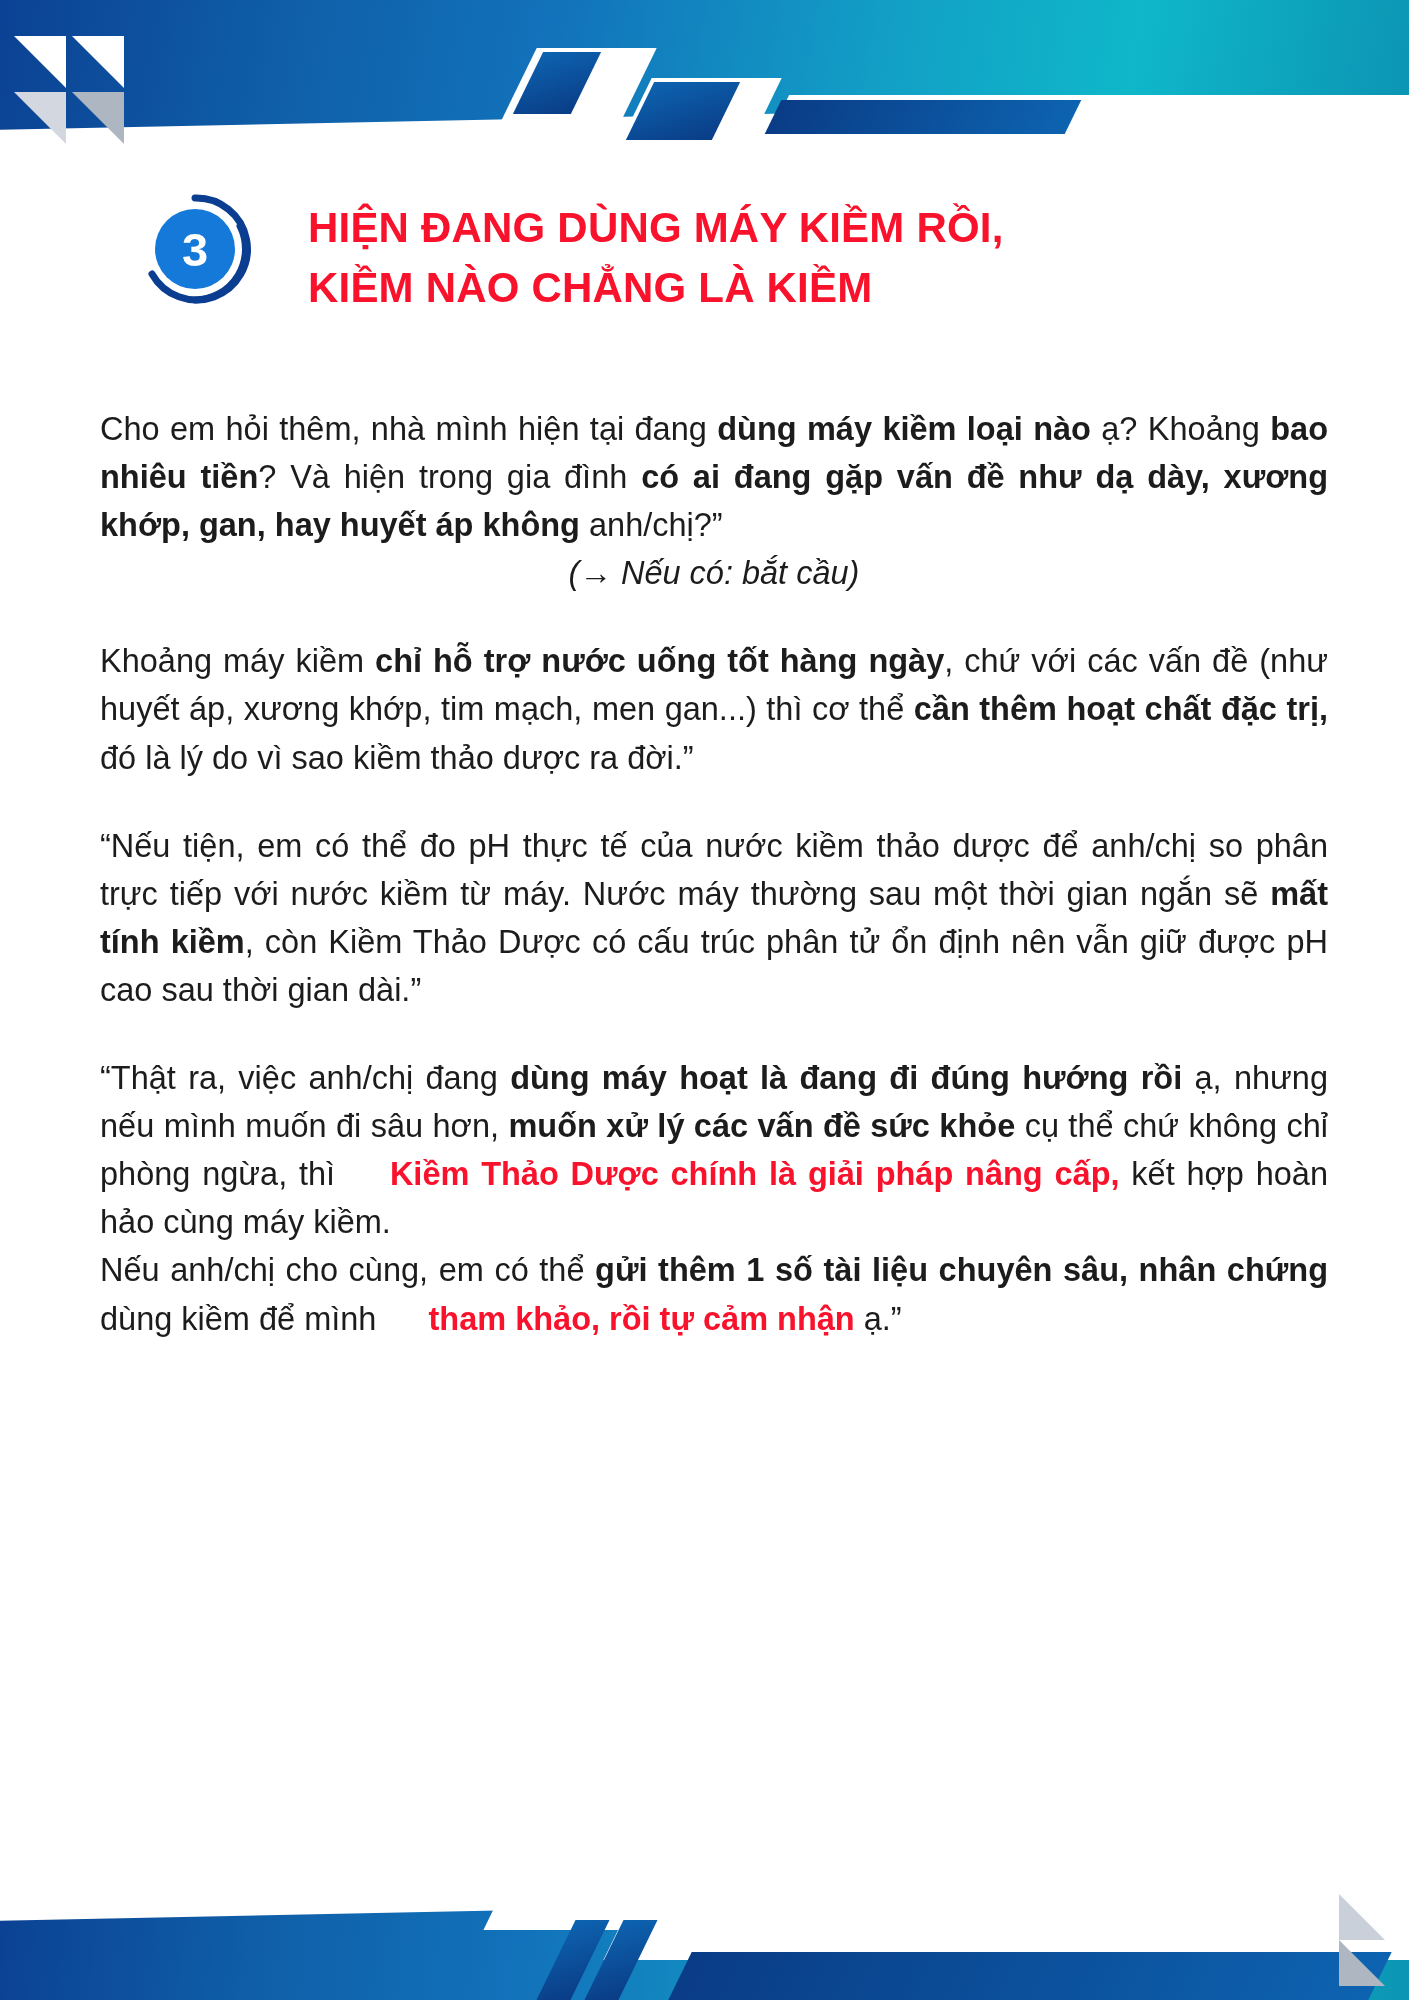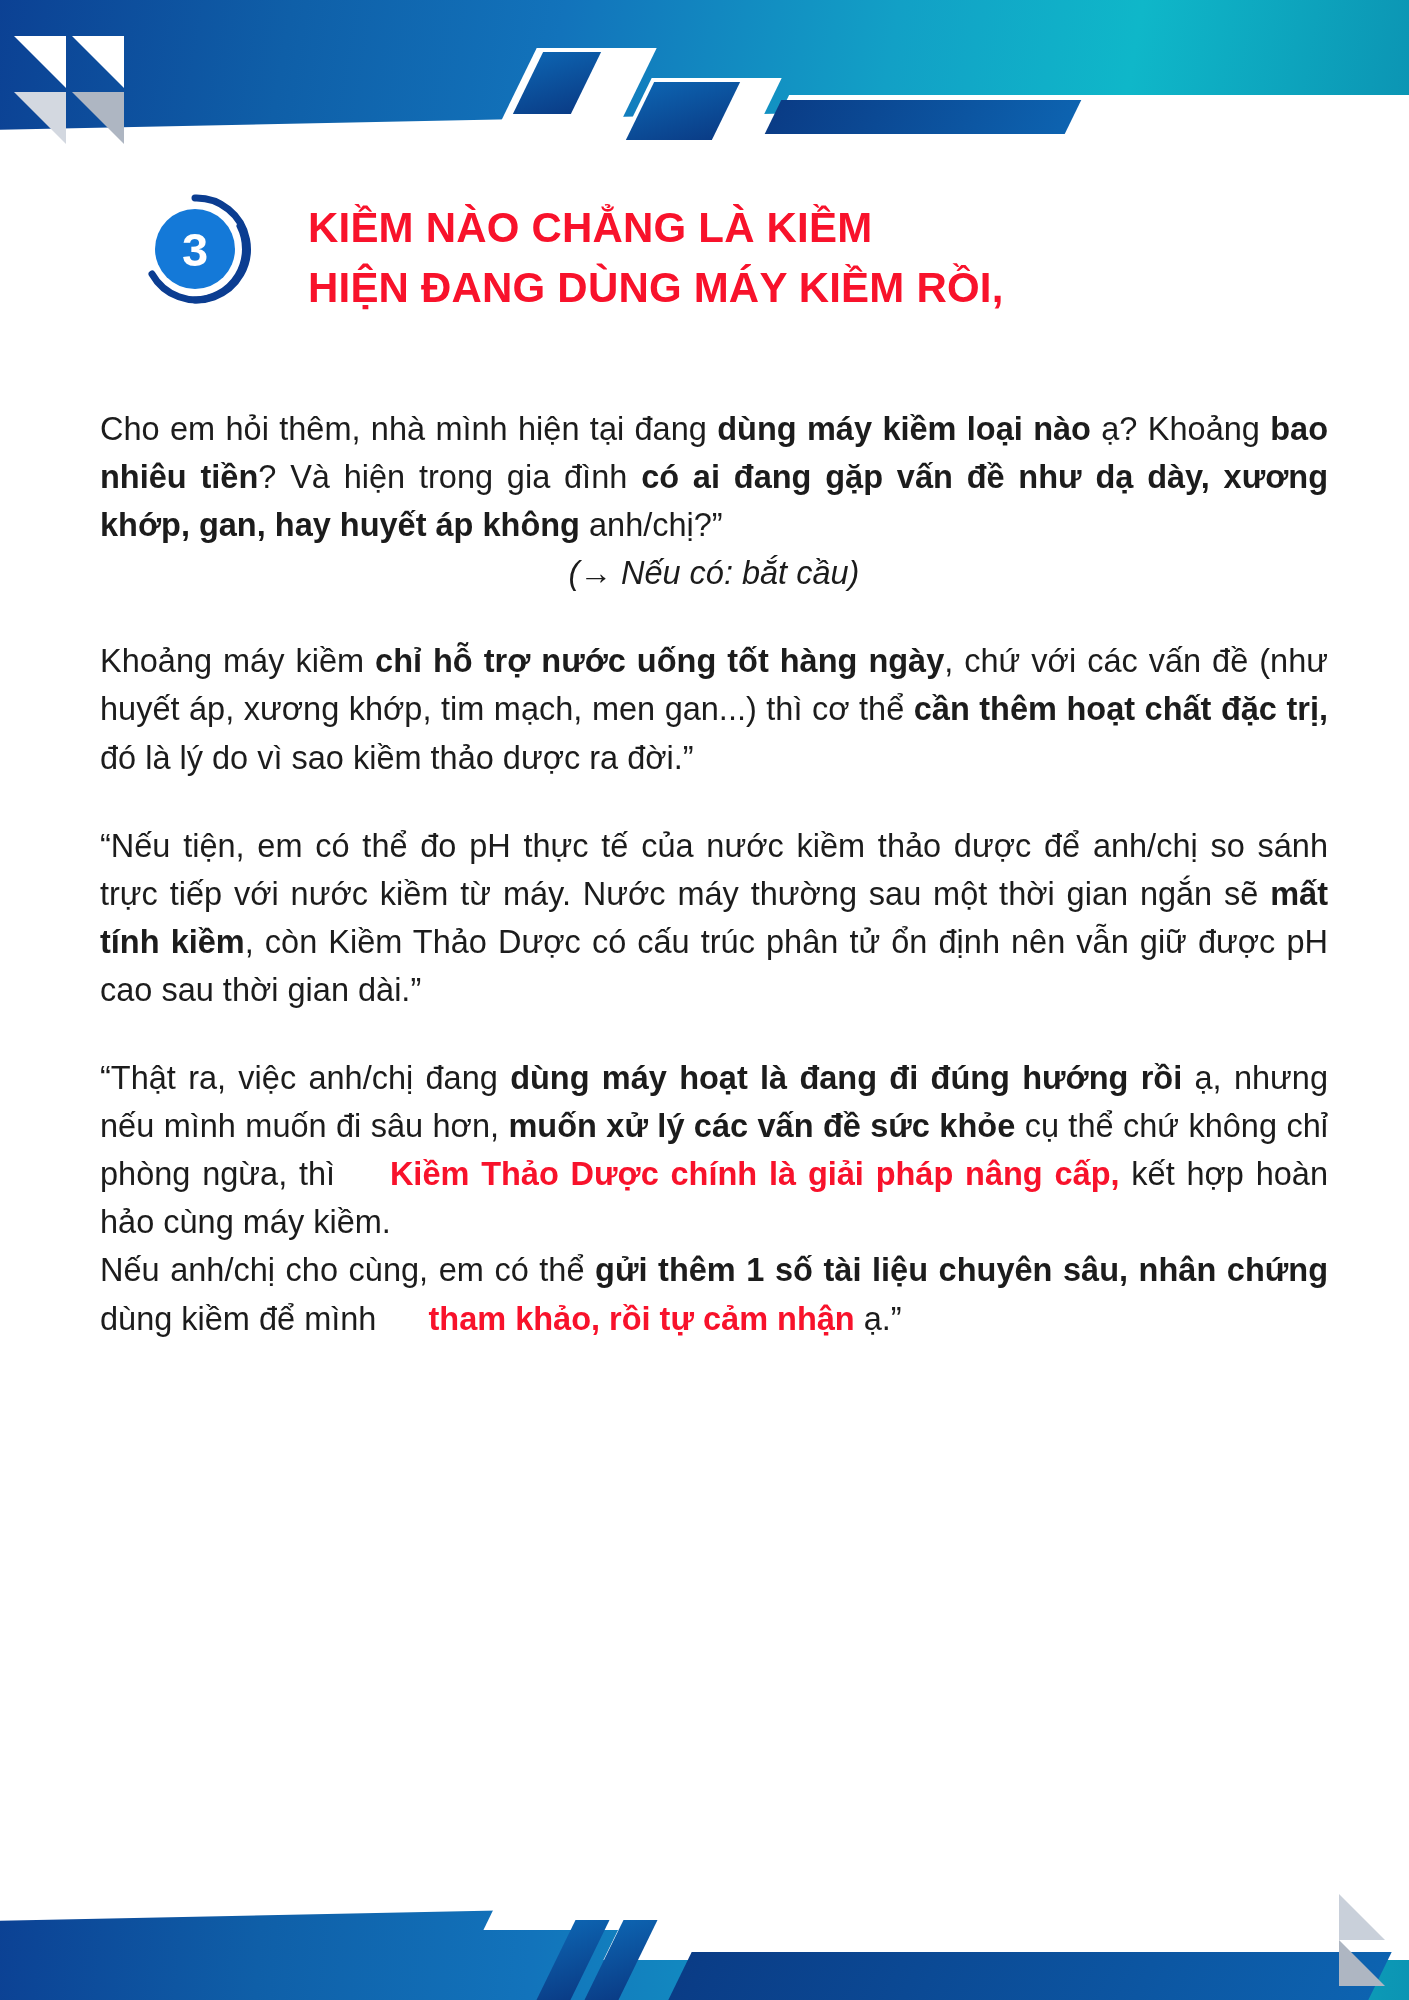--- a/index.html
+++ b/index.html
@@ -239,38 +239,38 @@
   <div class="header">
     <div class="badge">
       <svg width="126" height="126" viewBox="0 0 126 126">
         <circle cx="63" cy="63" r="40" fill="#1479d8"></circle>
         <path d="M63 12 A51 51 0 1 1 20 88" fill="none" stroke="#0b3d91" stroke-width="7" stroke-linecap="round"></path>
         <path d="M108 40 A51 51 0 0 1 63 114" fill="none" stroke="#0b3d91" stroke-width="7" stroke-linecap="round"></path>
       </svg>
       <div class="badge-num">3</div>
     </div>
     <div class="title">
+      <span class="title-line">HIỆN ĐANG DÙNG MÁY KIỀM RỒI,</span>
       <span class="title-line">KIỀM NÀO CHẲNG LÀ KIỀM</span>
-      <span class="title-line">HIỆN ĐANG DÙNG MÁY KIỀM RỒI,</span>
     </div>
   </div>
 
   <div class="content">
 
     <p class="para"><span>Cho em hỏi thêm, nhà mình hiện tại đang </span><span class="b">dùng máy kiềm loại nào</span><span> ạ? Khoảng </span><span class="b">bao nhiêu tiền</span><span>? Và hiện trong gia đình </span><span class="b">có ai đang gặp vấn đề như dạ dày, xương khớp, gan, hay huyết áp không</span><span> anh/chị?”</span></p>
 
     <p class="para i nojust">(→ Nếu có: bắt cầu)</p>
 
     <div class="gap"></div>
 
     <p class="para"><span>Khoảng máy kiềm </span><span class="b">chỉ hỗ trợ nước uống tốt hàng ngày</span><span>, chứ với các vấn đề (như huyết áp, xương khớp, tim mạch, men gan...) thì cơ thể </span><span class="b">cần thêm hoạt chất đặc trị,</span><span> đó là lý do vì sao kiềm thảo dược ra đời.”</span></p>
 
     <div class="gap"></div>
 
-    <p class="para"><span>“Nếu tiện, em có thể đo pH thực tế của nước kiềm thảo dược để anh/chị so sánh trực tiếp với nước kiềm từ máy. Nước máy thường sau một thời gian ngắn sẽ </span><span class="b">mất tính kiềm</span><span>, còn Kiềm Thảo Dược có cấu trúc phân tử ổn định nên vẫn giữ được pH cao sau thời gian dài.”</span></p>
+    <p class="para"><span>“Nếu tiện, em có thể đo pH thực tế của nước kiềm thảo dược để anh/chị so phân trực tiếp với nước kiềm từ máy. Nước máy thường sau một thời gian ngắn sẽ </span><span class="b">mất tính kiềm</span><span>, còn Kiềm Thảo Dược có cấu trúc phân tử ổn định nên vẫn giữ được pH cao sau thời gian dài.”</span></p>
 
     <div class="gap"></div>
 
     <p class="para"><span>“Thật ra, việc anh/chị đang </span><span class="b">dùng máy hoạt là đang đi đúng hướng rồi</span><span> ạ, nhưng nếu mình muốn đi sâu hơn, </span><span class="b">muốn xử lý các vấn đề sức khỏe</span><span> cụ thể chứ không chỉ phòng ngừa, thì </span><span class="red">Kiềm Thảo Dược chính là giải pháp nâng cấp,</span><span> kết hợp hoàn hảo cùng máy kiềm.</span></p>
 
     <p class="para"><span>Nếu anh/chị cho cùng, em có thể </span><span class="b">gửi thêm 1 số tài liệu chuyên sâu, nhân chứng</span><span> dùng kiềm để mình </span><span class="red">tham khảo, rồi tự cảm nhận</span><span> ạ.”</span></p>
 
   </div>
 
   <div class="page-number">11</div>

